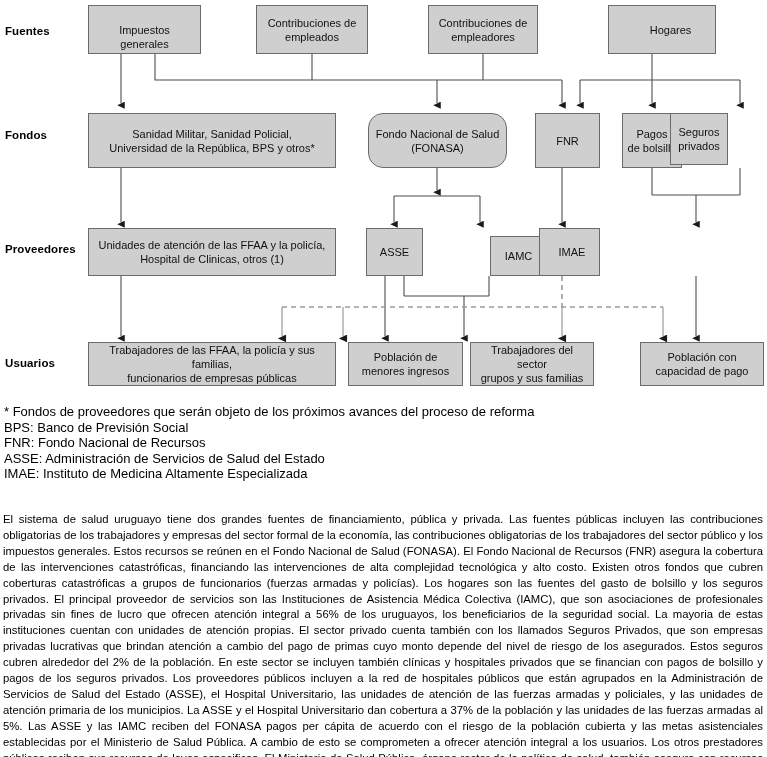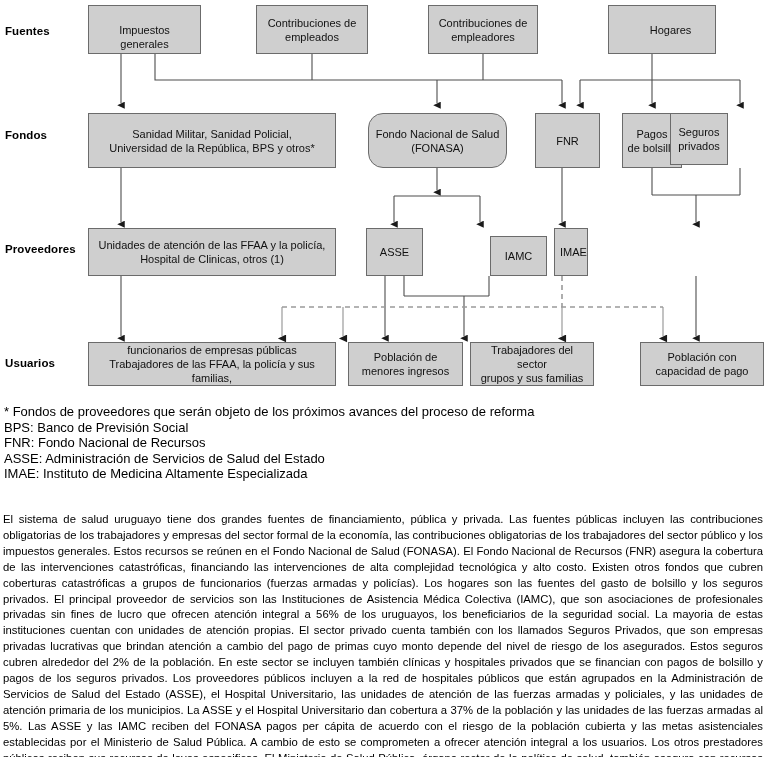--- a/index.html
+++ b/index.html
@@ -181,30 +181,30 @@
     <div class="node" style="left:366px;top:228px;width:57px;height:48px;">
       <div>
         <span>ASSE</span>
       </div>
     </div>
     <div class="node" style="left:490px;top:228px;width:57px;height:40px;margin-top:8px;">
       <div>
         <span>IAMC</span>
       </div>
     </div>
-    <div class="node" style="left:554px;top:228px;width:34px;height:48px;padding-left:9px;">
+    <div class="node" style="left:539px;top:228px;width:61px;height:48px;padding-left:9px;">
       <div>
         <span>IMAE</span>
       </div>
     </div>
 
     <div class="node" style="left:88px;top:342px;width:248px;height:44px;">
       <div>
+        <span>Trabajadores de las FFAA, la policía y sus familias,</span>
         <span>funcionarios de empresas públicas</span>
-        <span>Trabajadores de las FFAA, la policía y sus familias,</span>
       </div>
     </div>
     <div class="node" style="left:348px;top:342px;width:115px;height:44px;">
       <div>
         <span>Población de</span>
         <span>menores ingresos</span>
       </div>
     </div>
     <div class="node" style="left:470px;top:342px;width:124px;height:44px;">
       <div>

